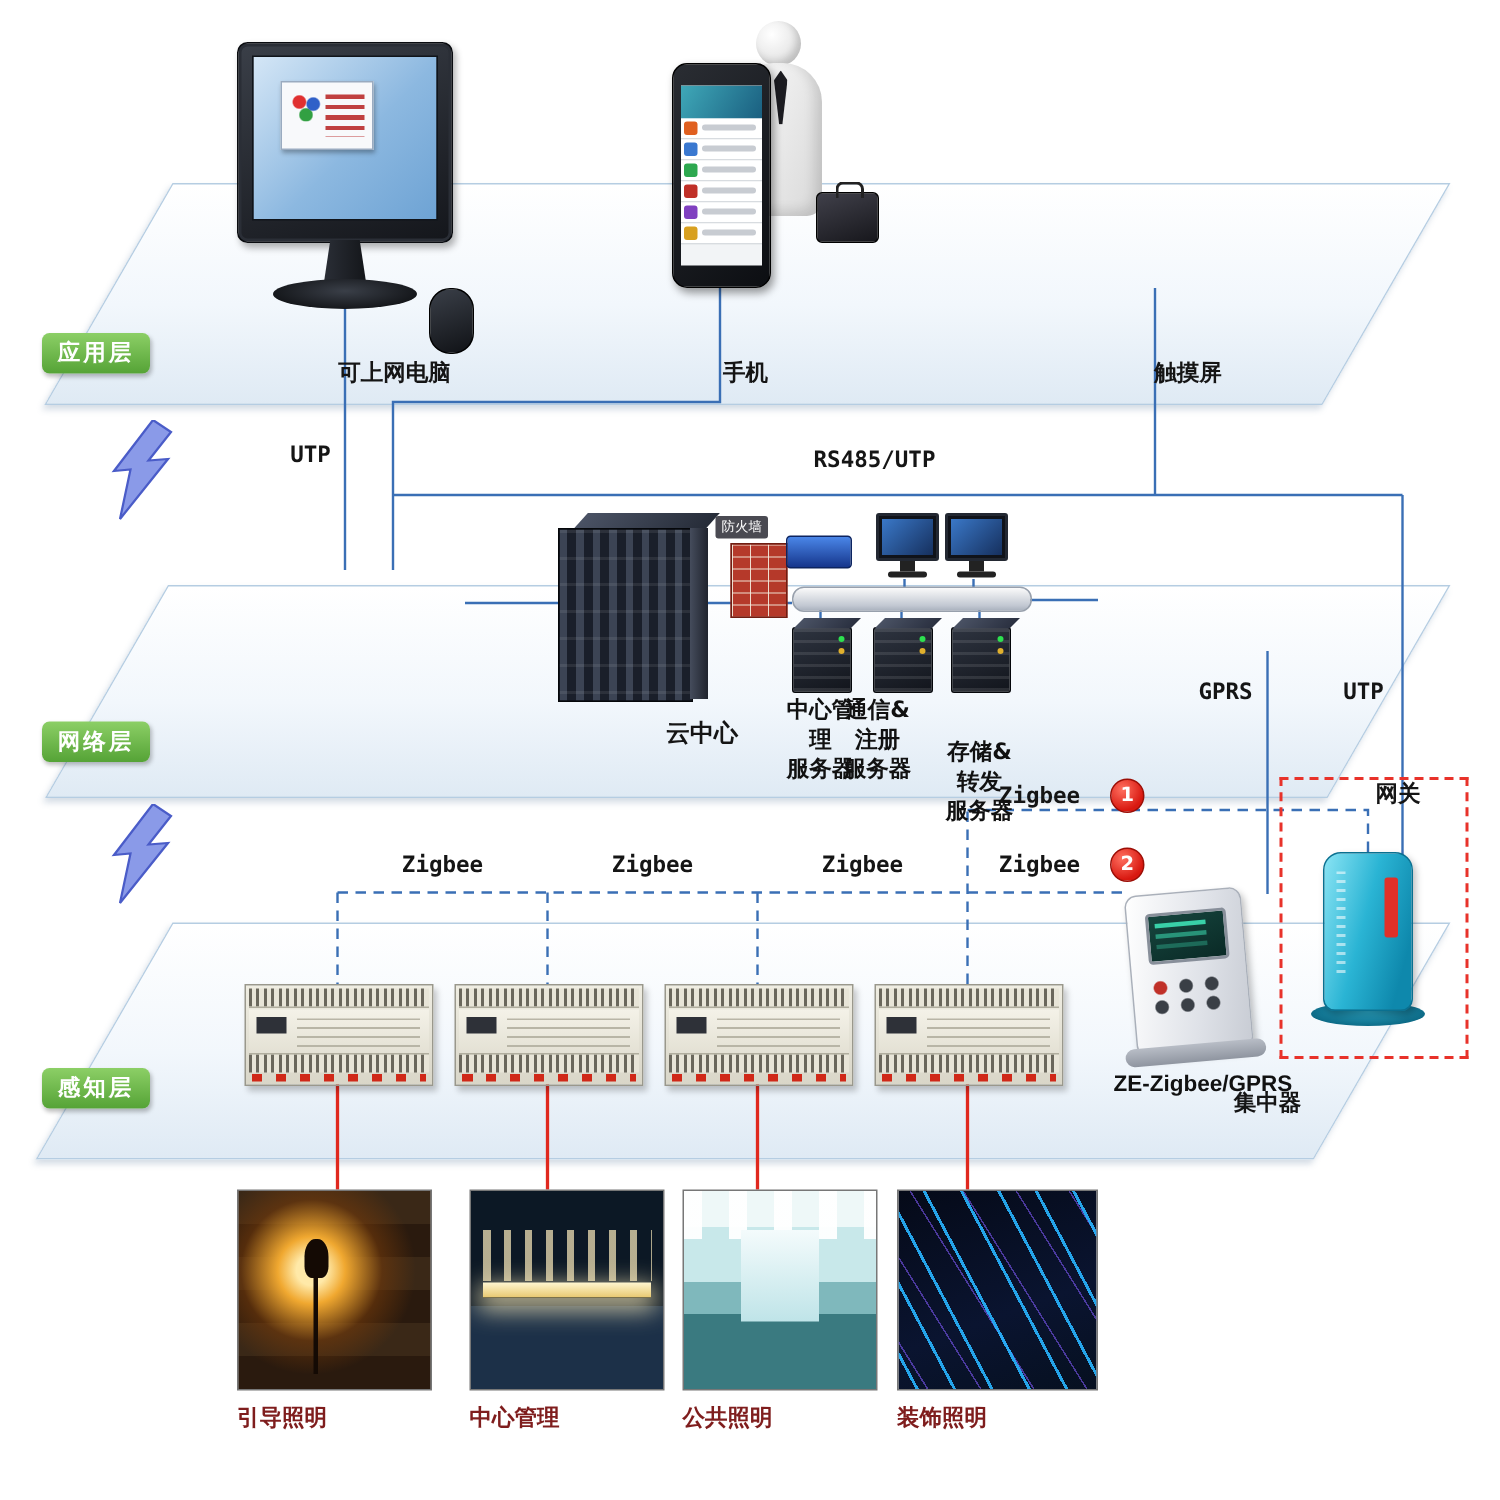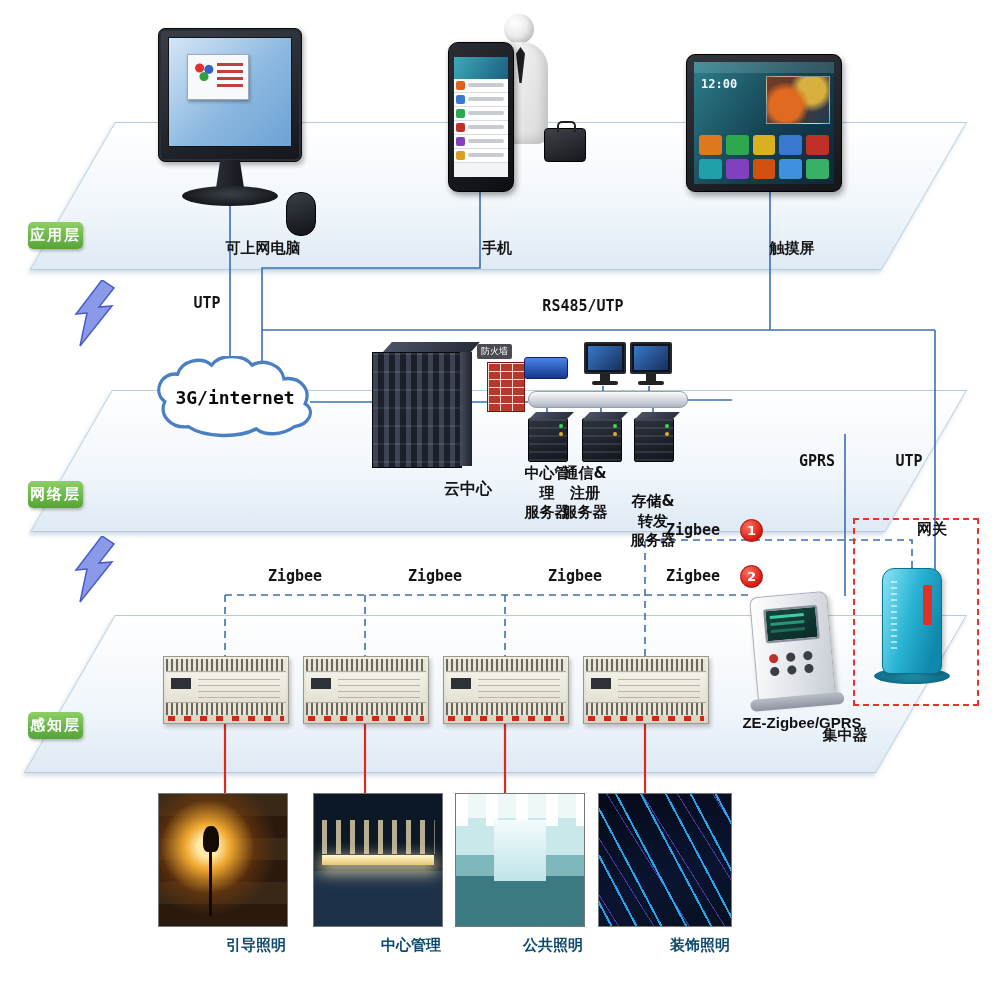--- a/index.html
+++ b/index.html
@@ -8,21 +8,21 @@
 
   
   .platform{position:absolute;border:1px solid #b5cde2;
     background:linear-gradient(180deg,#ffffff 0%,#f2f7fc 55%,#dfeaf4 100%);
     box-shadow:0 3px 4px rgba(100,130,160,.28);
     transform:skewX(-30deg);transform-origin:0 0;z-index:1;}
   #platform-app{left:115px;top:122px;width:850px;height:146px;}
   #platform-net{left:112px;top:390px;width:853px;height:140px;}
   #platform-per{left:115px;top:615px;width:850px;height:156px;}
 
-  .layer-badge{position:absolute;left:28px;width:55px;height:27px;z-index:6;
+  .layer-badge{position:absolute;left:28px;width:72px;height:27px;z-index:6;
     background:linear-gradient(180deg,#8ccf66,#55a336);color:#fff;font-weight:bold;font-size:15px;
     display:flex;align-items:center;justify-content:center;border-radius:5px;letter-spacing:2px;
     box-shadow:1px 2px 3px rgba(0,0,0,.25);}
   #badge-app{top:222px;} #badge-net{top:481px;} #badge-per{top:712px;}
 
   .bolt{position:absolute;z-index:3;}
   #bolt-1{left:74px;top:280px;} #bolt-2{left:74px;top:536px;}
 
   
   #wires{position:absolute;left:0;top:0;z-index:2;pointer-events:none;}
@@ -226,21 +226,21 @@
   #photo-3{left:455px;width:128px;
     background:linear-gradient(180deg,#eef8f8 0 18%,#c8e8ea 18% 46%,#7fb8bc 46% 62%,#3a7a80 62% 100%);}
   .p3-lights{position:absolute;left:0;right:0;top:0;height:24%;
     background:repeating-linear-gradient(90deg,rgba(255,255,255,.95) 0 12px,transparent 12px 30px);}
   .p3-end{position:absolute;left:30%;right:30%;top:20%;height:46%;
     background:linear-gradient(180deg,#f4fbfc,#bfe4e8);}
   #photo-4{left:598px;width:132px;
     background:repeating-linear-gradient(62deg,transparent 0 10px,rgba(40,180,255,.9) 10px 12px,transparent 12px 22px),
       repeating-linear-gradient(58deg,transparent 0 16px,rgba(130,90,255,.55) 16px 17px,transparent 17px 30px),
       linear-gradient(160deg,#050a18,#0a1430 60%,#061020);}
-  .photo-label{position:absolute;top:936px;z-index:6;font-weight:bold;font-size:15px;text-align:right;color:#0c4a6e;}
+  .photo-label{position:absolute;top:936px;z-index:6;font-weight:bold;font-size:15px;text-align:left;color:#7f1d1d;}
   #plabel-1{left:158px;width:128px;} #plabel-2{left:313px;width:128px;}
   #plabel-3{left:455px;width:128px;} #plabel-4{left:598px;width:132px;}
 </style>
 </head>
 <body>
 
 <div id="canvas">
 
   <div class="platform" id="platform-app"></div>
   <div class="platform" id="platform-net"></div>
@@ -315,47 +315,22 @@
         <div class="phone-row"></div>
         <div class="phone-row"></div>
         <div class="phone-row"></div>
         <div class="phone-row"></div>
         <div class="phone-row"></div>
       </div>
     </div>
   </div>
   <div class="dev-label" style="left:452px;top:239px;width:90px;">手机</div>
 
-  <div class="touchpanel">
-    <div class="tp-screen">
-      <div class="tp-topbar"></div>
-      <div class="tp-clock">12:00</div>
-      <div class="tp-photo"></div>
-      <div class="tp-icons">
-        <div class="tp-icon"></div>
-          <div class="tp-icon"></div>
-        <div class="tp-icon"></div>
-          <div class="tp-icon"></div>
-        <div class="tp-icon"></div>
-          <div class="tp-icon"></div>
-        <div class="tp-icon"></div>
-          <div class="tp-icon"></div>
-        <div class="tp-icon"></div>
-          <div class="tp-icon"></div>
-      </div>
-    </div>
-  </div>
   <div class="dev-label" style="left:742px;top:239px;width:100px;">触摸屏</div>
 
-  <div class="cloud-group" id="cloud-left">
-    <svg viewBox="0 0 160 72" preserveAspectRatio="none">
-      <path d="M36 62 C20 64 8 52 14 40 C2 32 10 14 26 16 C30 4 48 0 58 8 C66 -2 88 -2 96 8 C108 2 124 8 126 20 C142 18 152 30 146 42 C156 48 150 60 136 62 C124 70 108 70 100 64 C84 72 52 72 36 62 Z" fill="#ffffff" stroke="#4a7fc5" stroke-width="3"></path>
-    </svg>
-    <div class="cloud-text">3G/internet</div>
-  </div>
 
   <div class="rack">
     <div class="rack-top"></div>
     <div class="rack-front"></div>
     <div class="rack-side"></div>
   </div>
   <div class="dev-label" style="left:408px;top:479px;width:120px;font-size:16px;">云中心</div>
 
   <div class="firewall"></div>
   <div class="firewall-label">防火墙</div>

